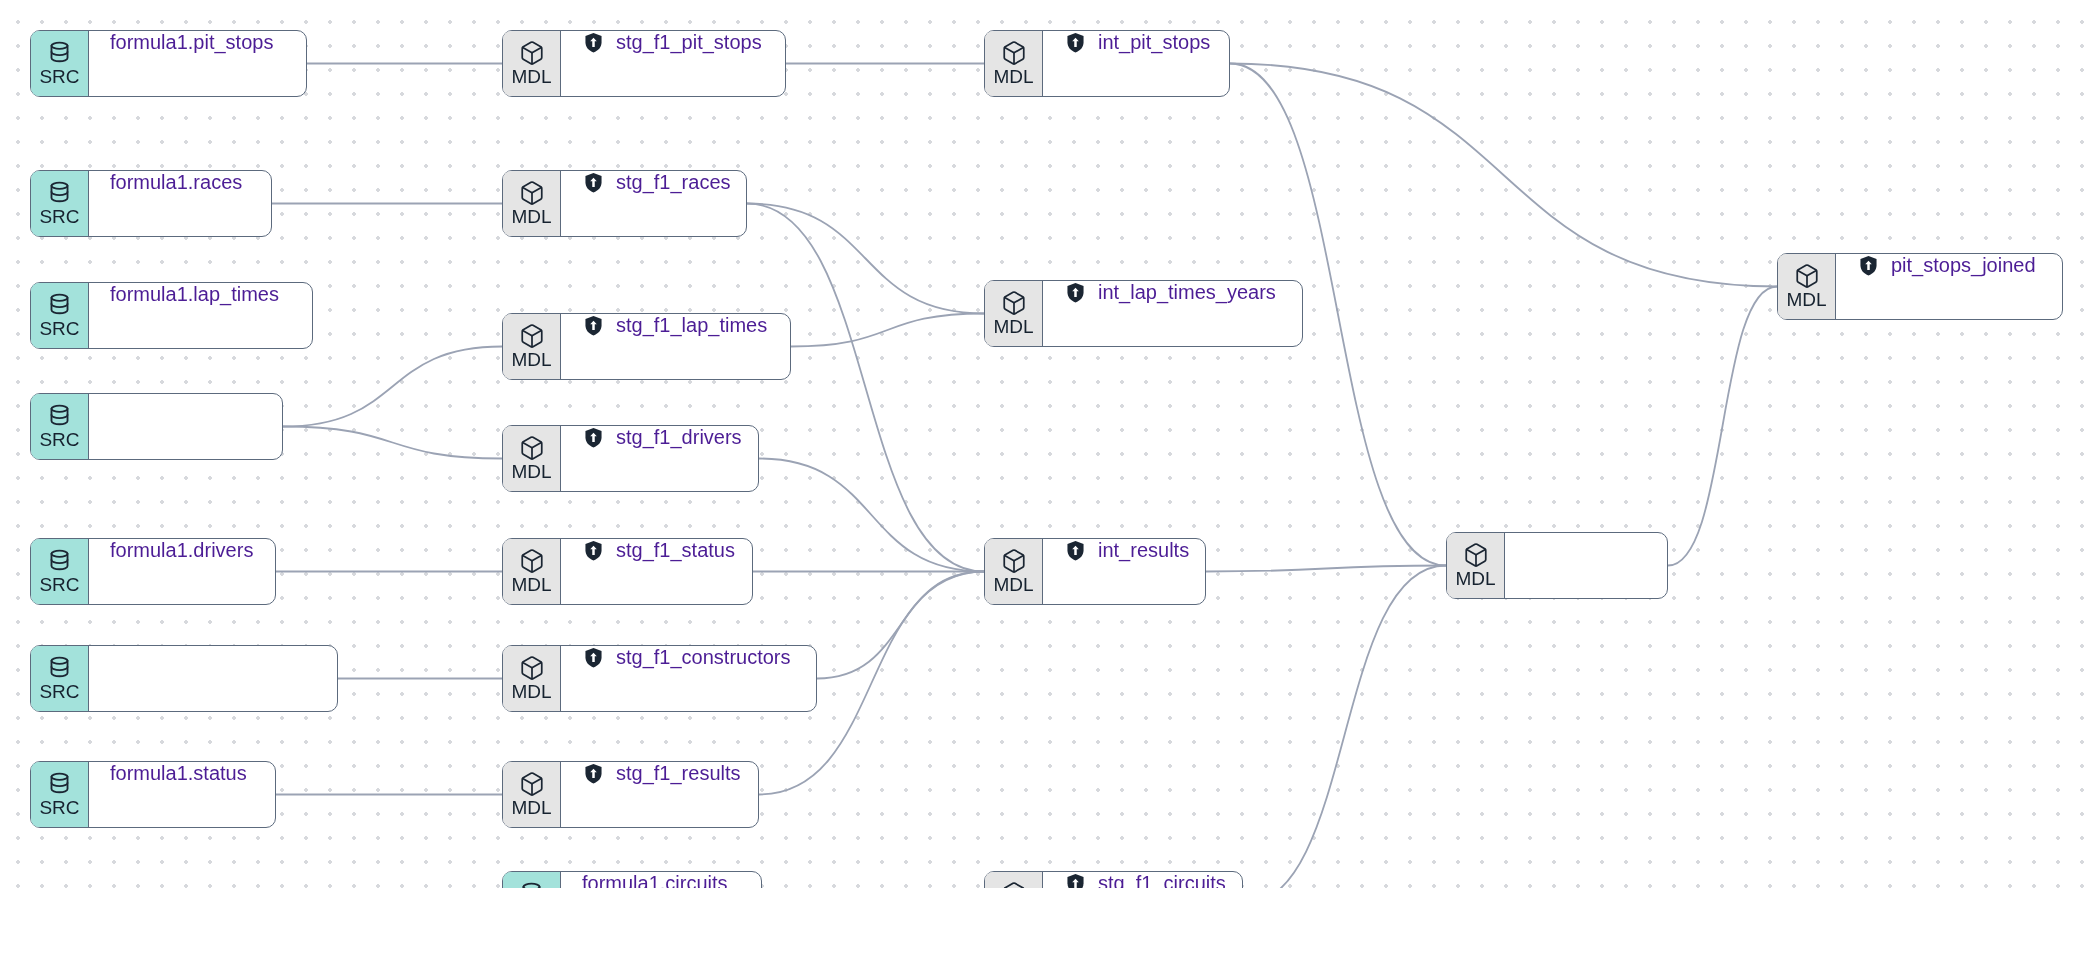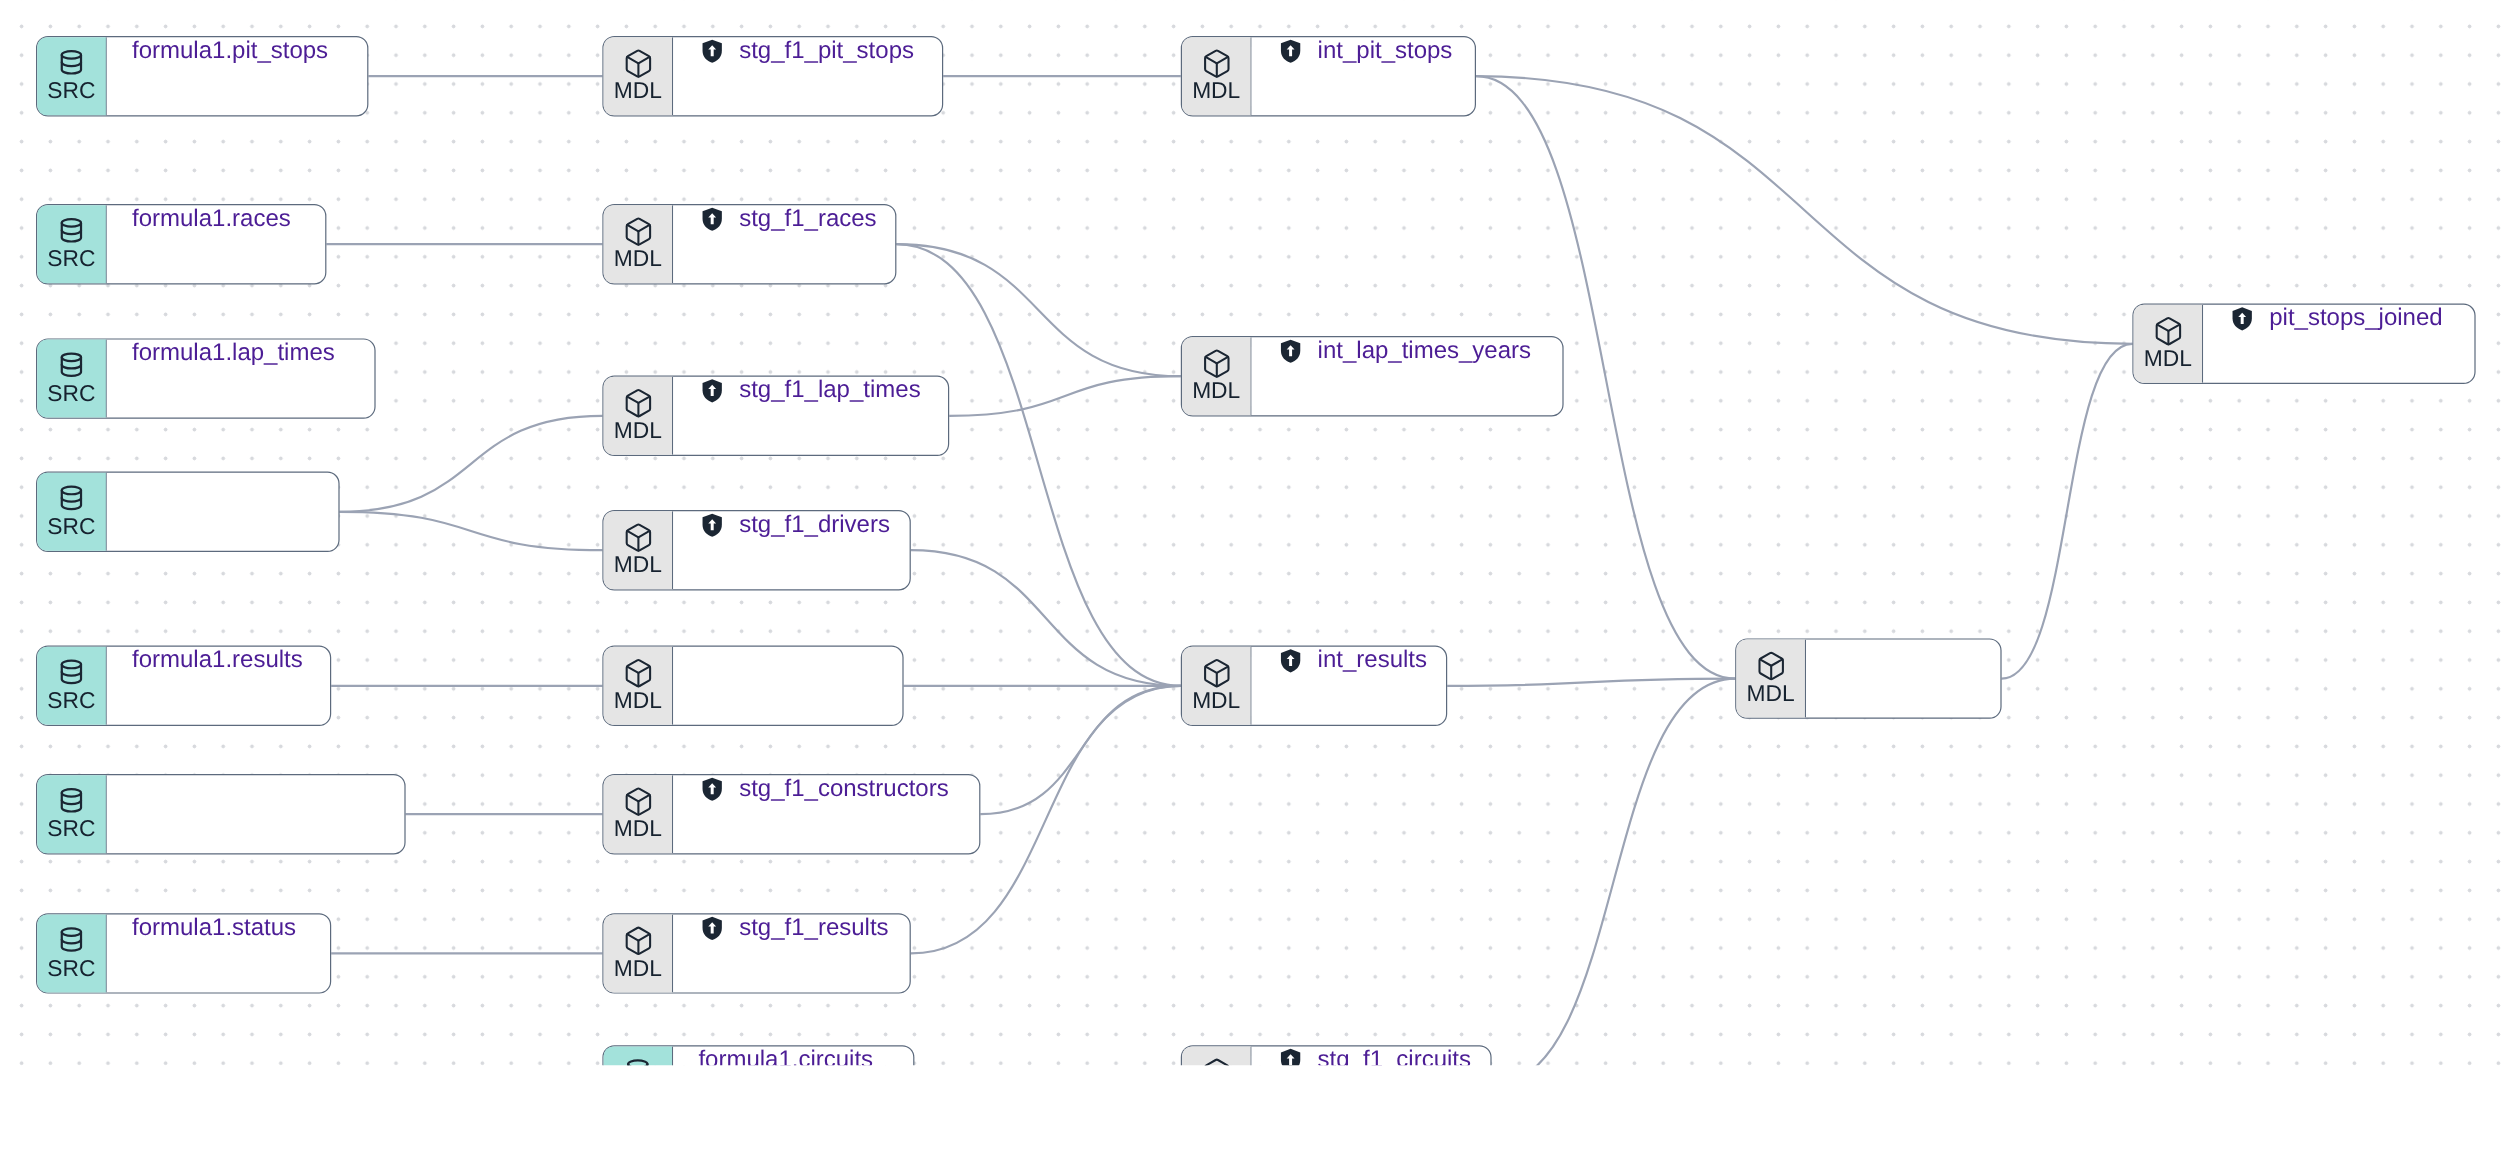--- a/index.html
+++ b/index.html
@@ -152,21 +152,21 @@
           <span class="badge-icon">
             <svg width="27" height="26" viewBox="0 0 24 24" fill="none" stroke="#1b2633" stroke-width="1.7" stroke-linecap="round" stroke-linejoin="round">
               <ellipse cx="12" cy="5.3" rx="7.4" ry="2.9"></ellipse>
               <path d="M4.6 5.3v11.4c0 1.6 3.3 2.9 7.4 2.9s7.4-1.3 7.4-2.9V5.3"></path>
               <path d="M4.6 11c0 1.6 3.3 2.9 7.4 2.9s7.4-1.3 7.4-2.9"></path>
             </svg>
           </span>
           <span class="badge-label">SRC</span>
         </div>
         <div class="label">
-          <span>formula1.results</span>
+          <span>formula1.drivers</span>
         </div>
       </div>
       <div class="node" style="left: 30px; top: 645px; width: 308px; height: 67px;">
         <div class="badge source">
           <span class="badge-icon">
             <svg width="27" height="26" viewBox="0 0 24 24" fill="none" stroke="#1b2633" stroke-width="1.7" stroke-linecap="round" stroke-linejoin="round">
               <ellipse cx="12" cy="5.3" rx="7.4" ry="2.9"></ellipse>
               <path d="M4.6 5.3v11.4c0 1.6 3.3 2.9 7.4 2.9s7.4-1.3 7.4-2.9V5.3"></path>
               <path d="M4.6 11c0 1.6 3.3 2.9 7.4 2.9s7.4-1.3 7.4-2.9"></path>
             </svg>
@@ -291,20 +291,29 @@
       <div class="node" style="left: 502px; top: 538px; width: 251px; height: 67px;">
         <div class="badge model">
           <span class="badge-icon">
             <svg width="28" height="26" viewBox="0 0 24 24" fill="none" stroke="#1b2633" stroke-width="1.6" stroke-linecap="round" stroke-linejoin="round">
               <path d="M21 16.2V7.8a1.8 1.8 0 0 0-.9-1.56l-7.2-4.1a1.8 1.8 0 0 0-1.8 0l-7.2 4.1A1.8 1.8 0 0 0 3 7.8v8.4a1.8 1.8 0 0 0 .9 1.56l7.2 4.1a1.8 1.8 0 0 0 1.8 0l7.2-4.1A1.8 1.8 0 0 0 21 16.2Z"></path>
               <path d="M3.4 6.9 12 11.8l8.6-4.9"></path>
               <path d="M12 22V11.8"></path>
             </svg>
           </span>
           <span class="badge-label">MDL</span>
+        </div>
+        <div class="label">
+          <span class="shield">
+            <svg width="23" height="24" viewBox="0 0 24 24">
+              <path d="M12 1.6 20.4 4.8v6.4c0 5.3-3.6 8.9-8.4 10.6-4.8-1.7-8.4-5.3-8.4-10.6V4.8Z" fill="#1b2633"></path>
+              <path d="M12 6.4l3.4 3.7h-2.1v6h-2.6v-6H8.6Z" fill="#ffffff"></path>
+            </svg>
+          </span>
+          <span>stg_f1_status</span>
         </div>
       </div>
       <div class="node" style="left: 502px; top: 645px; width: 315px; height: 67px;">
         <div class="badge model">
           <span class="badge-icon">
             <svg width="28" height="26" viewBox="0 0 24 24" fill="none" stroke="#1b2633" stroke-width="1.6" stroke-linecap="round" stroke-linejoin="round">
               <path d="M21 16.2V7.8a1.8 1.8 0 0 0-.9-1.56l-7.2-4.1a1.8 1.8 0 0 0-1.8 0l-7.2 4.1A1.8 1.8 0 0 0 3 7.8v8.4a1.8 1.8 0 0 0 .9 1.56l7.2 4.1a1.8 1.8 0 0 0 1.8 0l7.2-4.1A1.8 1.8 0 0 0 21 16.2Z"></path>
               <path d="M3.4 6.9 12 11.8l8.6-4.9"></path>
               <path d="M12 22V11.8"></path>
             </svg>

